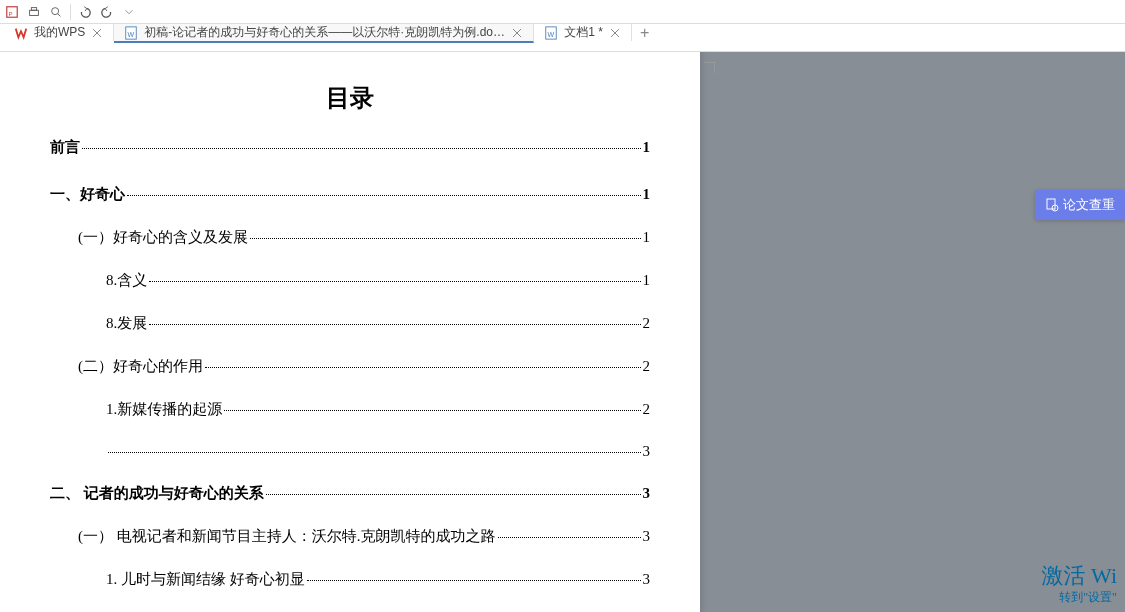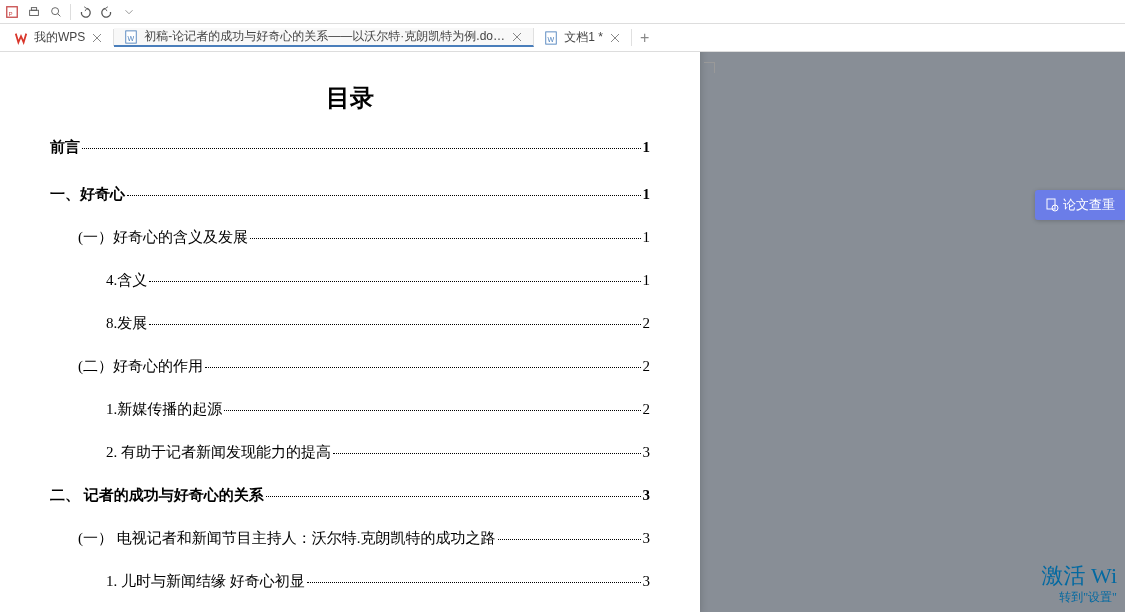--- a/index.html
+++ b/index.html
@@ -2,21 +2,21 @@
 <html><head>
 <meta charset="utf-8">
 <style>
 * { margin: 0; padding: 0; box-sizing: border-box; }
 body { font-family: "Microsoft YaHei", "SimSun", sans-serif; background: #f0f0f0; overflow: hidden; width: 1125px; height: 612px; position: relative; }
 
 .toolbar { height: 24px; background: #fff; border-bottom: 1px solid #ddd; display: flex; align-items: center; padding: 0 4px; gap: 6px; }
 .toolbar .tool-icon { width: 16px; height: 16px; display: flex; align-items: center; justify-content: center; cursor: pointer; }
 .toolbar svg { width: 14px; height: 14px; }
 
-.tabbar { height: 28px; background: #fff; border-bottom: 1px solid #ddd; display: flex; align-items: center; padding-left: 4px; }
+.tabbar { height: 28px; background: #fff; border-bottom: 1px solid #ddd; display: flex; align-items: flex-start; padding-left: 4px; }
 .tab { display: flex; align-items: center; padding: 0 10px; border-right: 1px solid #e0e0e0; font-size: 12px; color: #444; cursor: pointer; gap: 6px; max-width: 420px; }
 .tab.active { background: #f8f8f8; border-bottom: 2px solid #4a7ebb; }
 .tab .tab-icon { width: 14px; height: 14px; flex-shrink: 0; }
 .tab .tab-label { white-space: nowrap; overflow: hidden; text-overflow: ellipsis; }
 .tab .tab-close { width: 12px; height: 12px; flex-shrink: 0; color: #888; }
 .tab-add { display: flex; align-items: center; padding: 0 8px; cursor: pointer; color: #888; font-size: 16px; }
 
 .workspace { position: absolute; top: 52px; left: 0; right: 0; bottom: 0; background: #888e96; display: flex; justify-content: flex-start; overflow: hidden; }
 
 .left-gutter { position: absolute; left: 250px; top: 380px; display: flex; flex-direction: column; align-items: center; gap: 4px; }
@@ -155,41 +155,40 @@
           <span class="toc-label">一、好奇心</span>
           <span class="toc-dots"></span>
           <span class="toc-page">1</span>
         </div>
       <div class="toc-row lvl1">
           <span class="toc-label">(一）好奇心的含义及发展</span>
           <span class="toc-dots"></span>
           <span class="toc-page">1</span>
         </div>
       <div class="toc-row lvl2">
-          <span class="toc-label">4.含义</span>
+          <span class="toc-label">8.含义</span>
           <span class="toc-dots"></span>
           <span class="toc-page">1</span>
         </div>
       <div class="toc-row lvl2">
           <span class="toc-label">8.发展</span>
           <span class="toc-dots"></span>
           <span class="toc-page">2</span>
         </div>
       <div class="toc-row lvl1">
           <span class="toc-label">(二）好奇心的作用</span>
           <span class="toc-dots"></span>
           <span class="toc-page">2</span>
         </div>
       <div class="toc-row lvl2">
           <span class="toc-label">1.新媒传播的起源</span>
           <span class="toc-dots"></span>
           <span class="toc-page">2</span>
         </div>
       <div class="toc-row lvl2">
-          <span class="toc-label">2. 有助于记者新闻发现能力的提高</span>
           <span class="toc-dots"></span>
           <span class="toc-page">3</span>
         </div>
       <div class="toc-row lvl0">
           <span class="toc-label">二、 记者的成功与好奇心的关系</span>
           <span class="toc-dots"></span>
           <span class="toc-page">3</span>
         </div>
       <div class="toc-row lvl1">
           <span class="toc-label">(一） 电视记者和新闻节目主持人：沃尔特.克朗凯特的成功之路</span>

